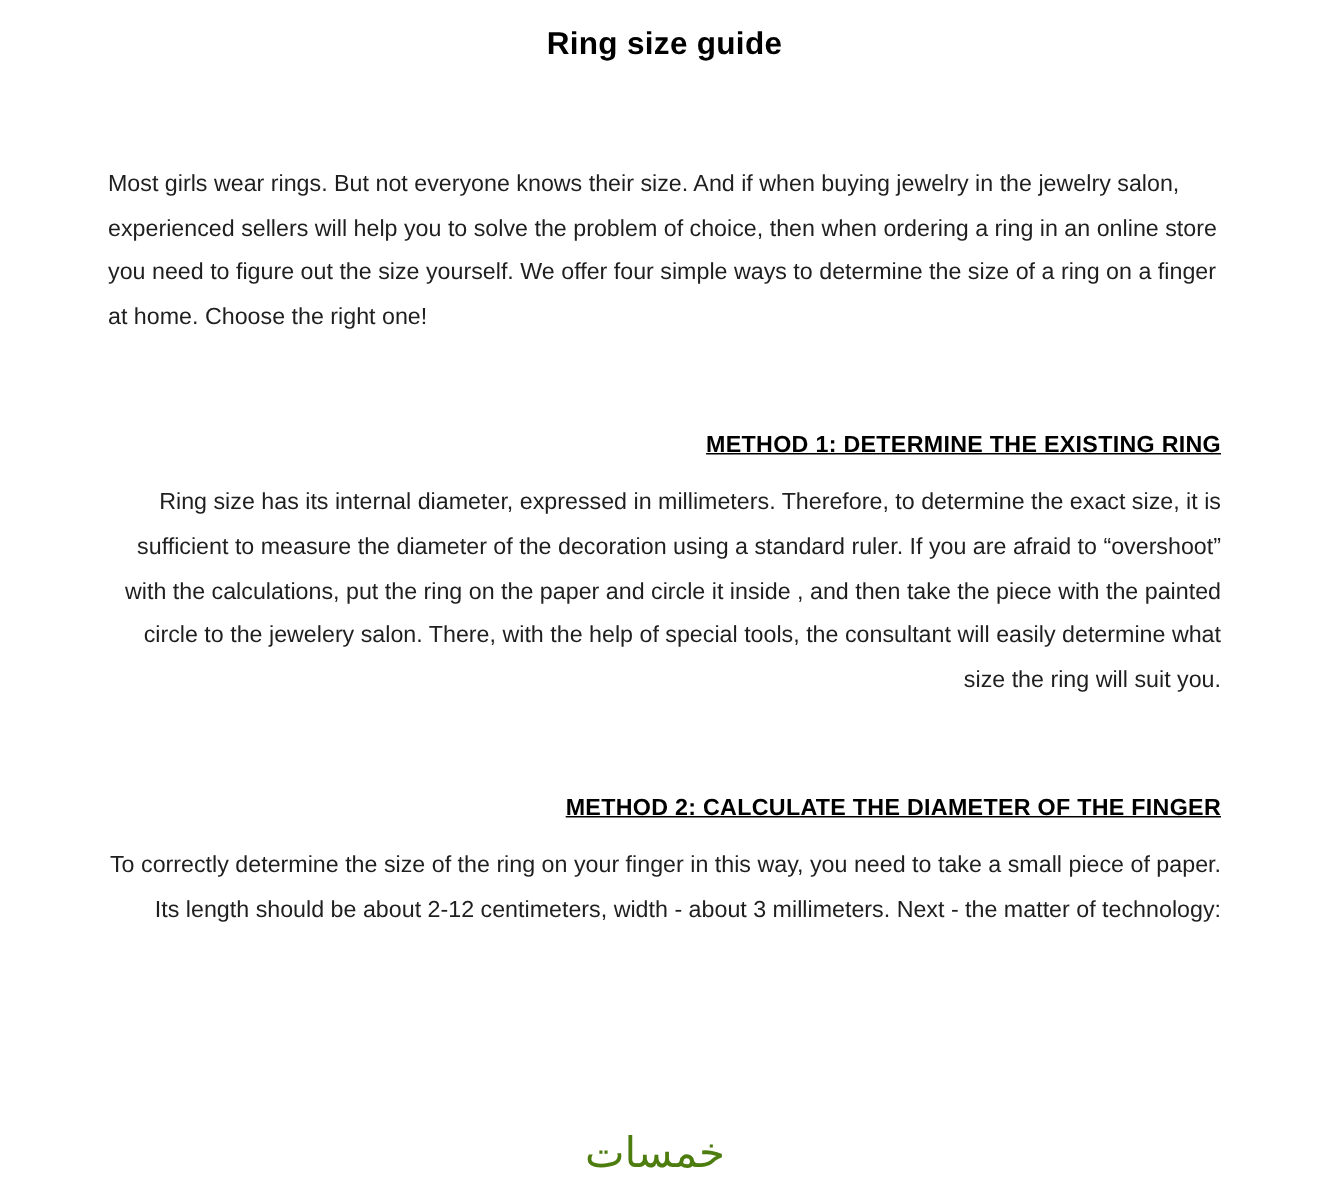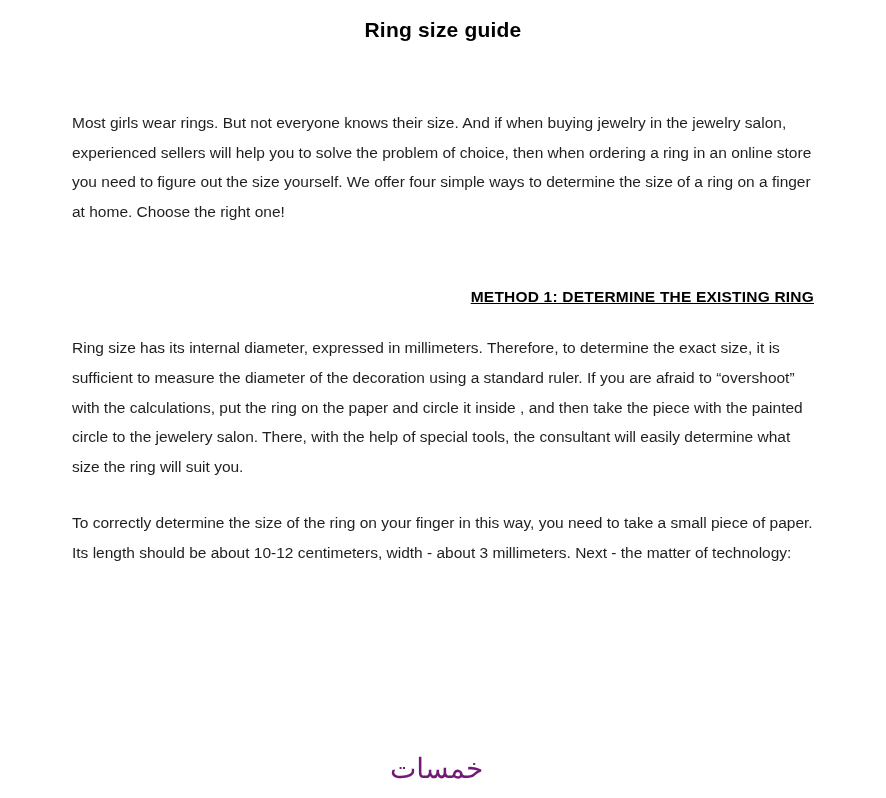--- a/index.html
+++ b/index.html
@@ -40,44 +40,46 @@
   .method-heading {
     margin: 62px 0 0 0;
     font-size: 15.5px;
     font-weight: 700;
     color: #000000;
     text-decoration: underline;
     letter-spacing: 0.2px;
     text-align: right;
   }
   .after-heading {
-    margin-top: 27px;
+    margin-top: 14px;
+    text-align: right;
   }
   .watermark {
     position: absolute;
     left: 390px;
     top: 752px;
     font-size: 28px;
-    color: #701a75;
+    color: #4d7c0f;
     direction: rtl;
     user-select: none;
     pointer-events: none;
   }
 </style>
 </head>
 <body>
 
 <div class="page">
   <h1 class="page-title">Ring size guide</h1>
 
   <div class="content">
     <p class="body-paragraph intro">Most girls wear rings. But not everyone knows their size. And if when buying jewelry in the jewelry salon, experienced sellers will help you to solve the problem of choice, then when ordering a ring in an online store you need to figure out the size yourself. We offer four simple ways to determine the size of a ring on a finger at home. Choose the right one!</p>
 
     <h2 class="method-heading">METHOD 1: DETERMINE THE EXISTING RING</h2>
 
     <p class="body-paragraph after-heading">Ring size has its internal diameter, expressed in millimeters. Therefore, to determine the exact size, it is sufficient to measure the diameter of the decoration using a standard ruler. If you are afraid to “overshoot” with the calculations, put the ring on the paper and circle it inside , and then take the piece with the painted circle to the jewelery salon. There, with the help of special tools, the consultant will easily determine what size the ring will suit you.</p>
 
+    <h2 class="method-heading">METHOD 2: CALCULATE THE DIAMETER OF THE FINGER</h2>
 
-    <p class="body-paragraph after-heading">To correctly determine the size of the ring on your finger in this way, you need to take a small piece of paper. Its length should be about 10-12 centimeters, width - about 3 millimeters. Next - the matter of technology:</p>
+    <p class="body-paragraph after-heading">To correctly determine the size of the ring on your finger in this way, you need to take a small piece of paper. Its length should be about 2-12 centimeters, width - about 3 millimeters. Next - the matter of technology:</p>
   </div>
 
   <div class="watermark">خمسات</div>
 </div>
 
 </body></html>

